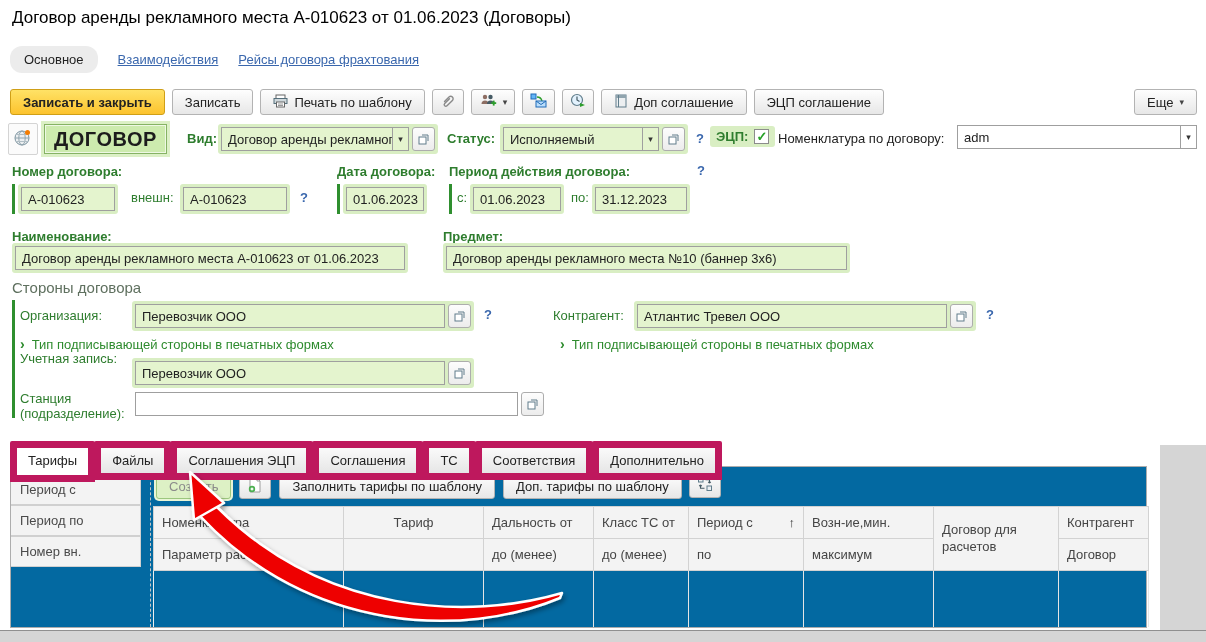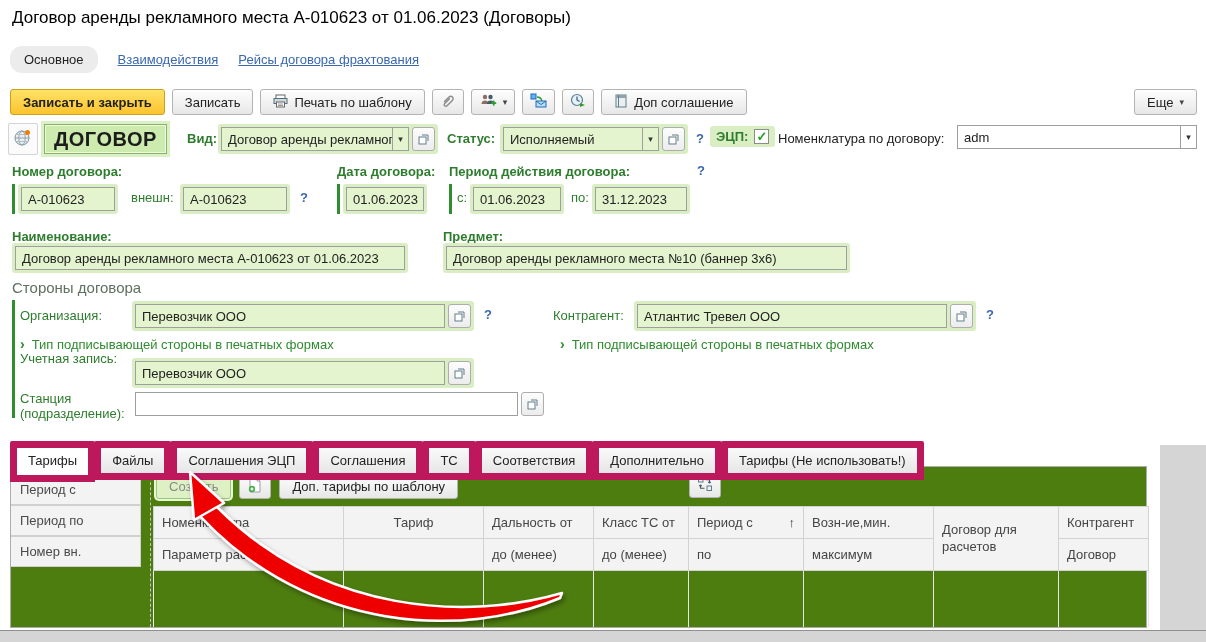--- a/index.html
+++ b/index.html
@@ -35,21 +35,21 @@
   .doc-ico-btn { position:absolute; left:8px; top:123px; width:30px; height:32px; border:1px solid #d4d4d4; border-radius:2px; background:#fbfbfb; display:flex; align-items:center; justify-content:center; }
   .abs { position:absolute; white-space:nowrap; }
   .chev { color:#2e8b2e; font-weight:bold; margin-right:7px; font-size:14px; }
   .tip-link { color:#2e8b2e; cursor:pointer; }
   .section-title { position:absolute; left:12px; top:279px; font-size:15px; color:#5f705f; }
 
   
   .tabs { position:absolute; left:10px; top:441px; display:flex; align-items:flex-end; z-index:3; }
   .tab { padding:5px 11px 5px; border:7px solid #be185d; background:linear-gradient(#fafafa,#e6e6e6); margin-right:-1px; border-radius:2px 2px 0 0; color:#222; position:relative; cursor:pointer; }
   .tab.active { background:#fff; z-index:4; padding-bottom:7px; margin-bottom:-2px; }
-  .panel { position:absolute; left:10px; top:466px; width:1137px; height:162px; border:1px solid #adadad; background:#4d7c0f; }
+  .panel { position:absolute; left:10px; top:466px; width:1137px; height:162px; border:1px solid #adadad; background:#0369a1; }
   .side-cell { position:absolute; left:0; width:130px; height:31px; background:#f3f3f3; border:1px solid #d0d0d0; border-left:none; line-height:29px; padding-left:9px; color:#4a4a4a; }
   .splitter { position:absolute; left:139px; top:0; bottom:0; border-left:1px dashed #c3c3c3; }
   .panel-toolbar { position:absolute; left:145px; top:5px; height:28px; display:flex; align-items:center; gap:8px; }
   .btn-create { background:#ddf1c5; border:1px solid #9cc77e; color:#8b8b8b; box-shadow:0 0 0 2px #e8f5d6; }
   .btn-sync { position:absolute; left:533px; top:0; }
   .grid-head { position:absolute; left:142px; top:39px; display:grid; grid-template-columns:190px 140px 110px 95px 115px 130px 125px 90px; grid-auto-rows:32px; border-top:1px solid #d2d2d2; border-left:1px solid #d2d2d2; }
   .hcell { background:#f3f3f3; border-right:1px solid #d2d2d2; border-bottom:1px solid #d2d2d2; padding:0 8px; color:#454545; display:flex; align-items:center; overflow:hidden; }
   .hcell.center { justify-content:center; }
   .hcell.span2 { grid-row:span 2; line-height:1.25; white-space:normal; }
   .hcell.between { justify-content:space-between; }
@@ -119,20 +119,21 @@
           </svg></span>
     </div>
     <div class="btn">
       <span><svg width="14" height="14" viewBox="0 0 14 14">
             <rect x="2" y="1" width="10" height="12" fill="#eceff1" stroke="#607d8b"></rect>
             <rect x="2" y="1" width="10" height="3" fill="#90a4ae"></rect>
             <line x1="4.5" y1="1" x2="4.5" y2="13" stroke="#607d8b"></line>
           </svg></span>
       <span>Доп соглашение</span>
     </div>
+    <div class="btn">ЭЦП соглашение</div>
     <div class="btn btn-more">
       <span>Еще</span>
       <span class="dd-glyph">▾</span>
     </div>
   </div>
 
   <div class="doc-ico-btn">
     <span><svg width="20" height="20" viewBox="0 0 20 20">
           <circle cx="9" cy="10" r="7" fill="#eceff1" stroke="#78909c"></circle>
           <ellipse cx="9" cy="10" rx="3.2" ry="7" fill="none" stroke="#90a4ae"></ellipse>
@@ -274,40 +275,40 @@
   </div>
 
   <div class="tabs">
     <div class="tab active">Тарифы</div>
     <div class="tab">Файлы</div>
     <div class="tab">Соглашения ЭЦП</div>
     <div class="tab">Соглашения</div>
     <div class="tab">ТС</div>
     <div class="tab">Соответствия</div>
     <div class="tab">Дополнительно</div>
-    <div class="tab">Тарифы (Не использовать!)</div>
   </div>
 
   <div class="panel">
     <div class="side-cell" style="top:7px;">Период с</div>
     <div class="side-cell" style="top:38px;">Период по</div>
     <div class="side-cell" style="top:69px;">Номер вн.</div>
     <div class="splitter"></div>
 
     <div class="panel-toolbar">
       <div class="btn btn-create">Создать</div>
       <div class="btn btn-ico">
         <span><svg width="16" height="16" viewBox="0 0 16 16">
               <path d="M3 1 h7 l3 3 v11 h-10 z" fill="#fff" stroke="#9e9e9e"></path>
               <path d="M10 1 v3 h3" fill="none" stroke="#9e9e9e"></path>
               <circle cx="5" cy="12" r="3.2" fill="#4caf50"></circle>
               <rect x="3.6" y="11.3" width="2.8" height="1.4" fill="#fff"></rect>
               <rect x="4.3" y="10.6" width="1.4" height="2.8" fill="#fff"></rect>
             </svg></span>
       </div>
+      <div class="btn">Заполнить тарифы по шаблону</div>
       <div class="btn">Доп. тарифы по шаблону</div>
       <div class="btn btn-ico btn-sync">
         <span><svg width="16" height="16" viewBox="0 0 16 16">
               <rect x="1.5" y="1.5" width="4.5" height="4.5" fill="#eceff1" stroke="#607d8b"></rect>
               <rect x="10" y="10" width="4.5" height="4.5" fill="#eceff1" stroke="#607d8b"></rect>
               <path d="M8.5 3.7 h4 v3.5 M12.5 7.2 l-1.3-1.3 M12.5 7.2 l1.3-1.3" fill="none" stroke="#455a64" stroke-width="1.1"></path>
               <path d="M7.5 12.3 h-4 v-3.5 M3.5 8.8 l-1.3 1.3 M3.5 8.8 l1.3 1.3" fill="none" stroke="#455a64" stroke-width="1.1"></path>
             </svg></span>
       </div>
     </div>

